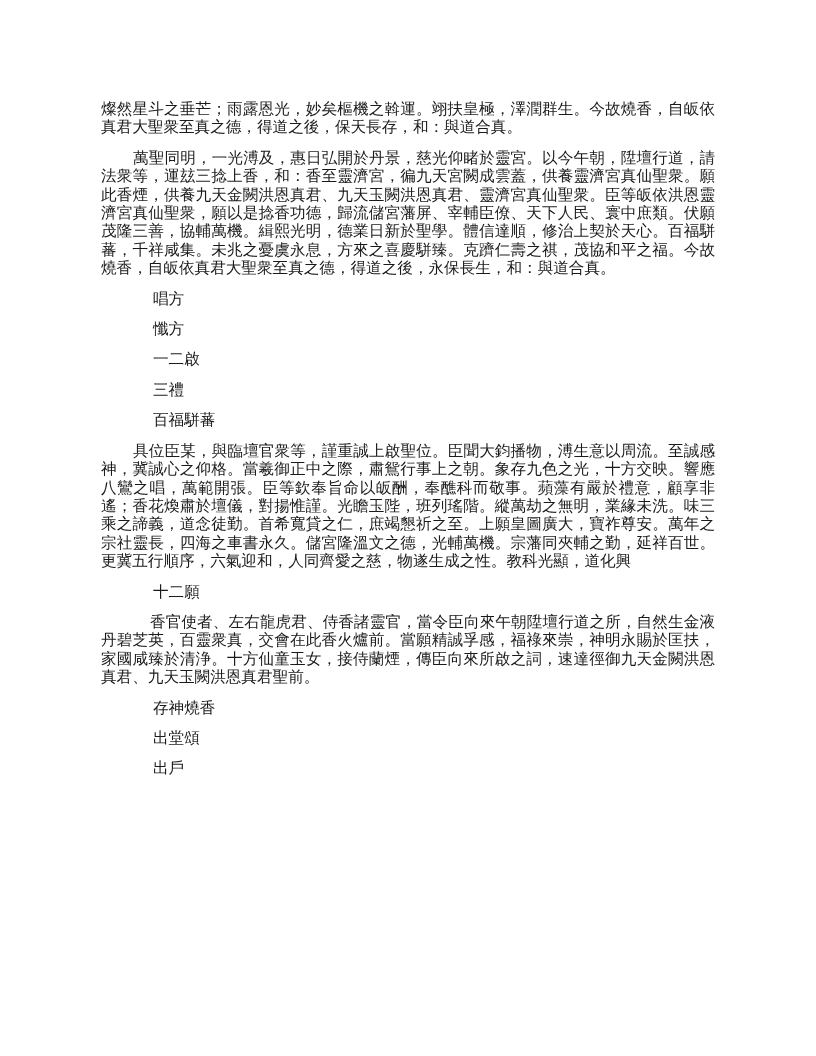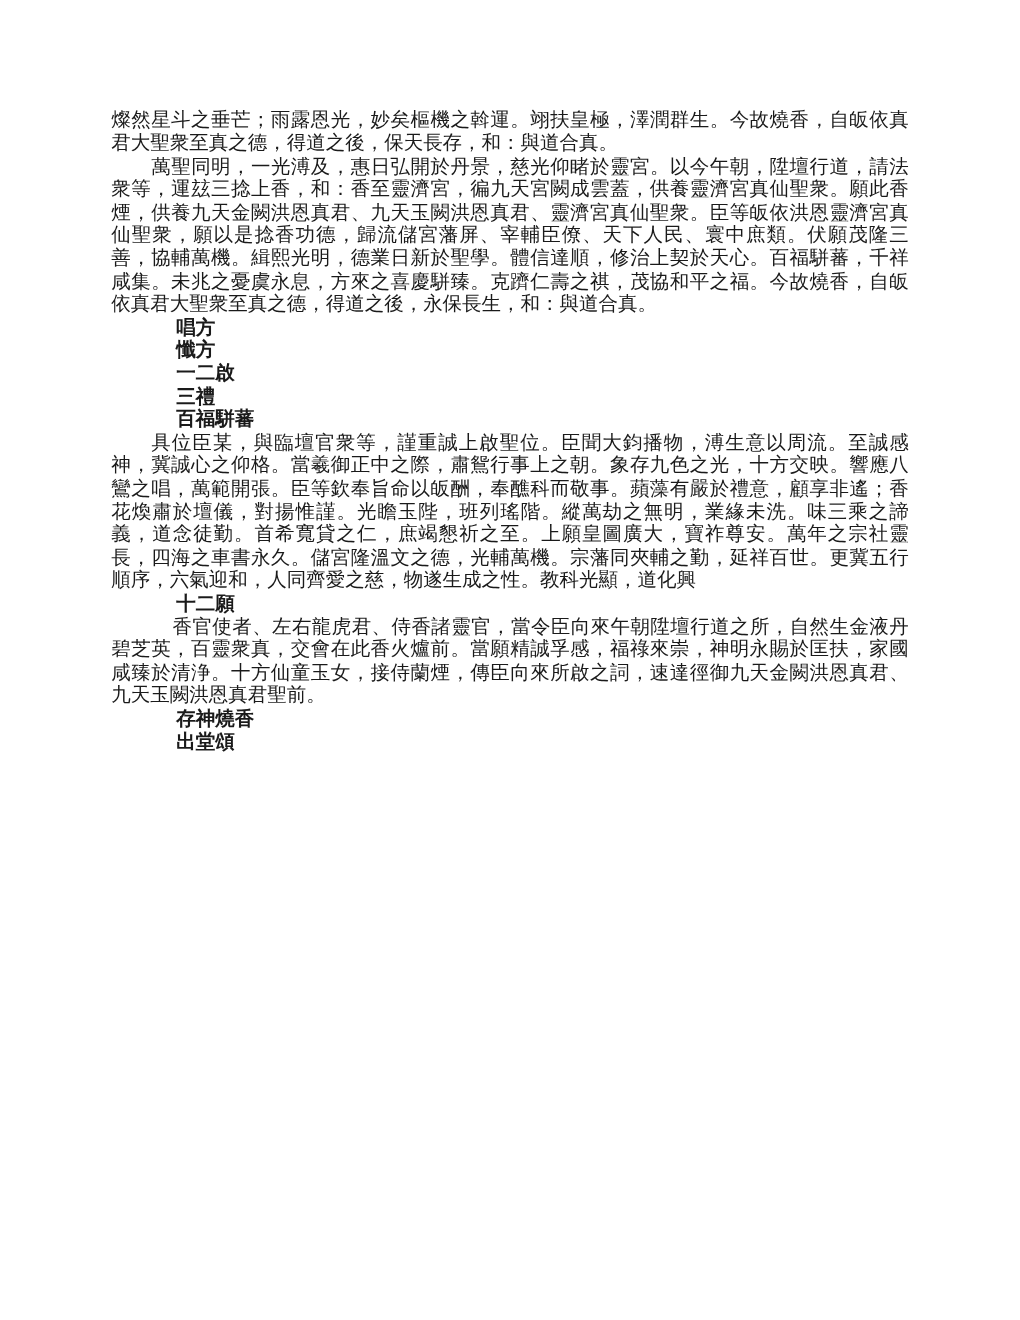--- a/index.html
+++ b/index.html
@@ -20,40 +20,40 @@
     top: 88px;
     width: 638px;
     color: #1a1a1a;
     font-size: 15.6px;
     line-height: 18.4px;
     text-align: justify;
     text-justify: inter-character;
     letter-spacing: 0;
   }
   p.blk {
-    margin: 0;
+    margin: 12px;
     padding: 0;
   }
   p.paragraph.indent-para { text-indent: 32px; }
   p.paragraph.indent-deep { text-indent: 49px; }
   p.heading {
     text-align: left;
     padding-left: 52px;
-    font-weight: bold;
   }
 </style>
 </head>
 <body>
 
 <div class="doc" id="doc">
     <p class="blk paragraph">燦然星斗之垂芒；雨露恩光，妙矣樞機之斡運。翊扶皇極，澤潤群生。今故燒香，自皈依真君大聖衆至真之德，得道之後，保天長存，和：與道合真。</p>
     <p class="blk paragraph indent-para">萬聖同明，一光溥及，惠日弘開於丹景，慈光仰睹於靈宮。以今午朝，陞壇行道，請法衆等，運玆三捻上香，和：香至靈濟宮，徧九天宮闕成雲蓋，供養靈濟宮真仙聖衆。願此香煙，供養九天金闕洪恩真君、九天玉闕洪恩真君、靈濟宮真仙聖衆。臣等皈依洪恩靈濟宮真仙聖衆，願以是捻香功德，歸流儲宮藩屏、宰輔臣僚、天下人民、寰中庶類。伏願茂隆三善，協輔萬機。緝熙光明，德業日新於聖學。體信達順，修治上契於天心。百福駢蕃，千祥咸集。未兆之憂虞永息，方來之喜慶駢臻。克躋仁壽之祺，茂協和平之福。今故燒香，自皈依真君大聖衆至真之德，得道之後，永保長生，和：與道合真。</p>
     <p class="blk heading">唱方</p>
     <p class="blk heading">懺方</p>
     <p class="blk heading">一二啟</p>
     <p class="blk heading">三禮</p>
     <p class="blk heading">百福駢蕃</p>
     <p class="blk paragraph indent-para">具位臣某，與臨壇官衆等，謹重誠上啟聖位。臣聞大鈞播物，溥生意以周流。至誠感神，冀誠心之仰格。當羲御正中之際，肅鴛行事上之朝。象存九色之光，十方交映。響應八鸞之唱，萬範開張。臣等欽奉旨命以皈酬，奉醮科而敬事。蘋藻有嚴於禮意，顧享非遙；香花煥肅於壇儀，對揚惟謹。光瞻玉陛，班列瑤階。縱萬劫之無明，業緣未洗。味三乘之諦義，道念徒勤。首希寬貸之仁，庶竭懇祈之至。上願皇圖廣大，寶祚尊安。萬年之宗社靈長，四海之車書永久。儲宮隆溫文之德，光輔萬機。宗藩同夾輔之勤，延祥百世。更冀五行順序，六氣迎和，人同齊愛之慈，物遂生成之性。教科光顯，道化興</p>
     <p class="blk heading">十二願</p>
     <p class="blk paragraph indent-deep">香官使者、左右龍虎君、侍香諸靈官，當令臣向來午朝陞壇行道之所，自然生金液丹碧芝英，百靈衆真，交會在此香火爐前。當願精誠孚感，福祿來崇，神明永賜於匡扶，家國咸臻於清浄。十方仙童玉女，接侍蘭煙，傳臣向來所啟之詞，速達徑御九天金闕洪恩真君、九天玉闕洪恩真君聖前。</p>
     <p class="blk heading">存神燒香</p>
     <p class="blk heading">出堂頌</p>
+    <p class="blk heading">出戶</p>
   </div>
 
 </body></html>

